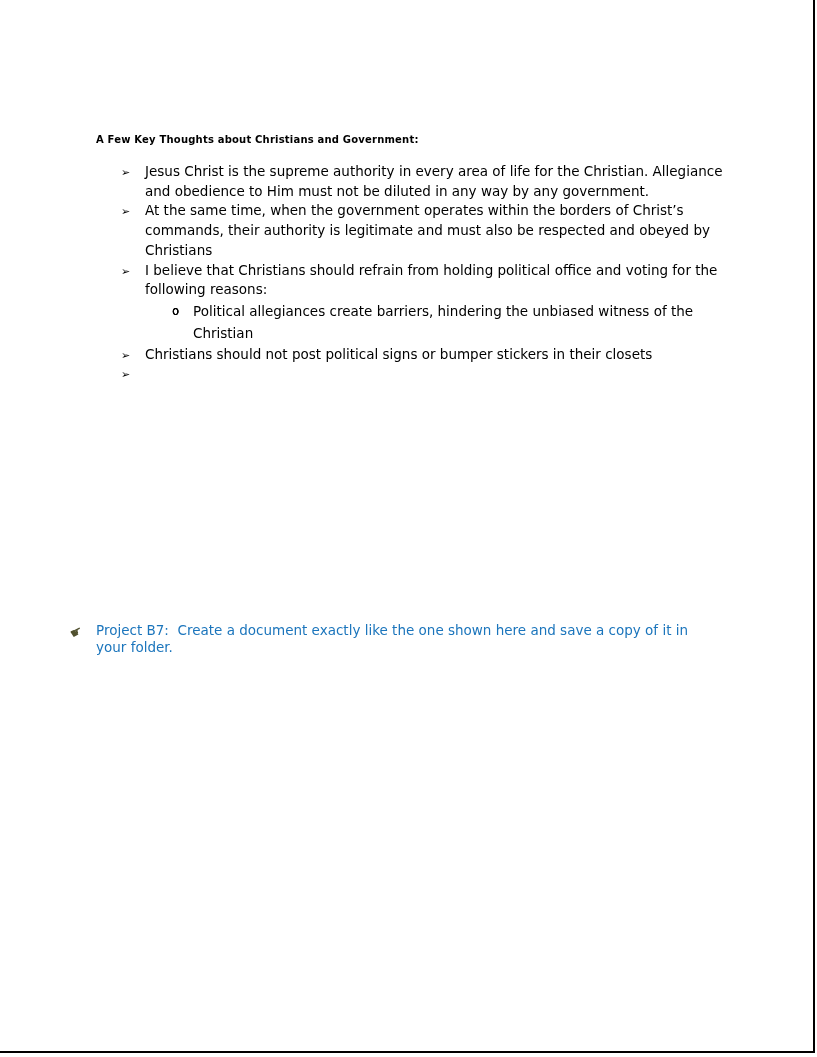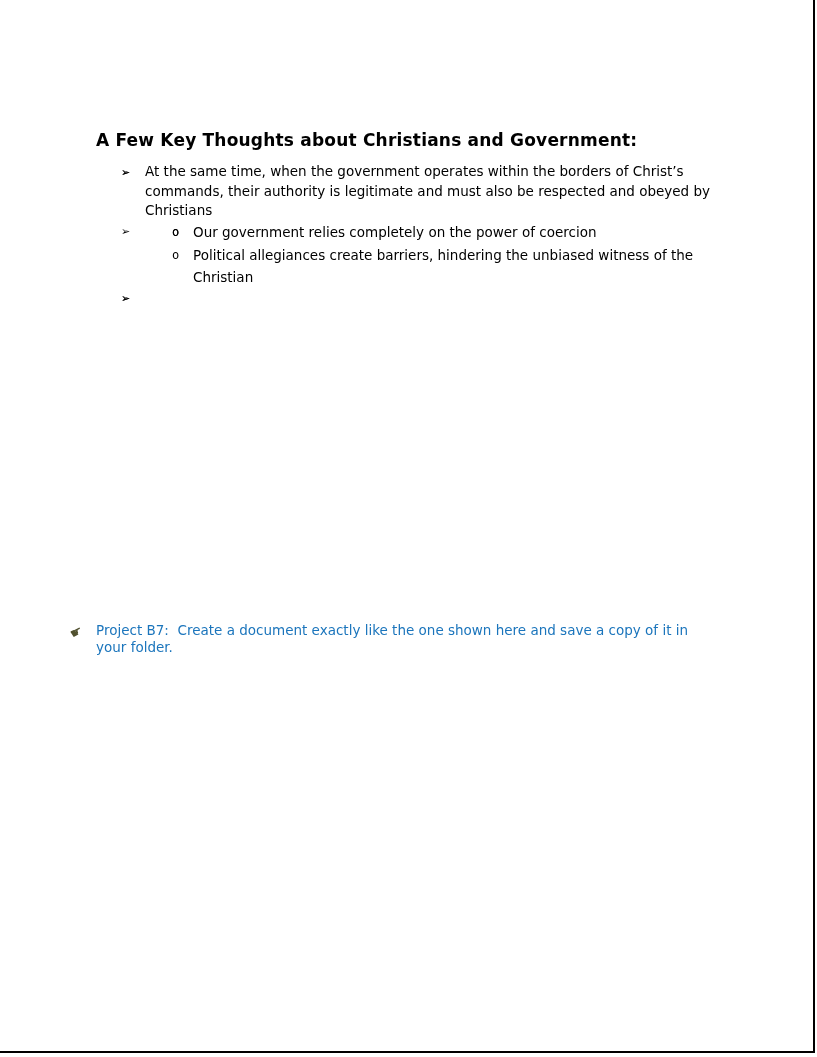--- a/index.html
+++ b/index.html
@@ -27,21 +27,21 @@
   }
   .content {
     position: absolute;
     left: 96px;
     top: 130px;
     width: 629px;
     font-size: 13.5px;
   }
   .doc-heading {
     margin: 0 0 12px 0;
-    font-size: 17px;
+    font-size: 10px;
     font-weight: bold;
     line-height: 20px;
     letter-spacing: 0.2px;
   }
   .bullet-list { margin: 0; padding: 0; }
   .li {
     position: relative;
     line-height: 19.7px;
   }
   .li.lvl1 { padding-left: 49px; }
@@ -86,41 +86,43 @@
 <body>
 
 <div class="page">
 
   <div class="content">
     <h1 class="doc-heading">A Few Key Thoughts about Christians and Government:</h1>
 
     <div class="bullet-list">
       <div class="li lvl1">
         <span class="marker">➢</span>
+        <span class="li-text">Jesus Christ is the supreme authority in every area of life for the Christian. Allegiance and obedience to Him must not be diluted in any way by any government.</span>
       </div>
       <div class="li lvl1">
         <span class="marker">➢</span>
         <span class="li-text">At the same time, when the government operates within the borders of Christ’s commands, their authority is legitimate and must also be respected and obeyed by Christians</span>
       </div>
       <div class="li lvl1">
         <span class="marker">➢</span>
+        <span class="li-text">I believe that Christians should refrain from holding political office and voting for the following reasons:</span>
       </div>
       <div class="li lvl2">
         <span class="marker">o</span>
       </div>
       <div class="li lvl2">
         <span class="marker">o</span>
-        <span class="li-text">Our government relies completely on the power of coercion</span>
       </div>
       <div class="li lvl2">
         <span class="marker">o</span>
         <span class="li-text">Political allegiances create barriers, hindering the unbiased witness of the Christian</span>
       </div>
       <div class="li lvl1">
         <span class="marker">➢</span>
+        <span class="li-text">Christians should not post political signs or bumper stickers in their closets</span>
       </div>
       <div class="li lvl1">
         <span class="marker">➢</span>
       </div>
     </div>
   </div>
 
   <div class="note" style="color: rgb(27, 117, 188);">
     <span class="hand-icon">☛</span>
     <span class="proj-label">Project B7</span><span class="sep">:  </span><span class="note-body">Create a document exactly like the one shown here and save a copy of it in your folder.</span>

